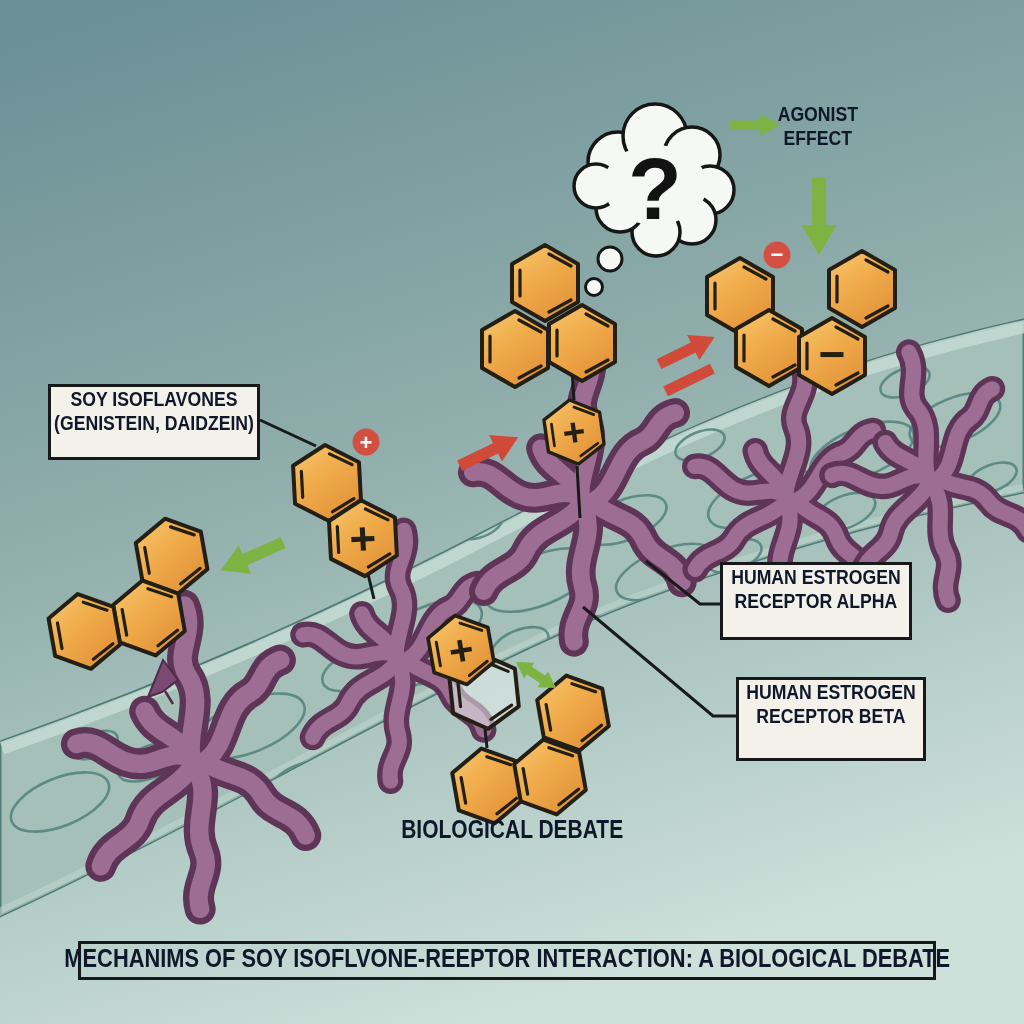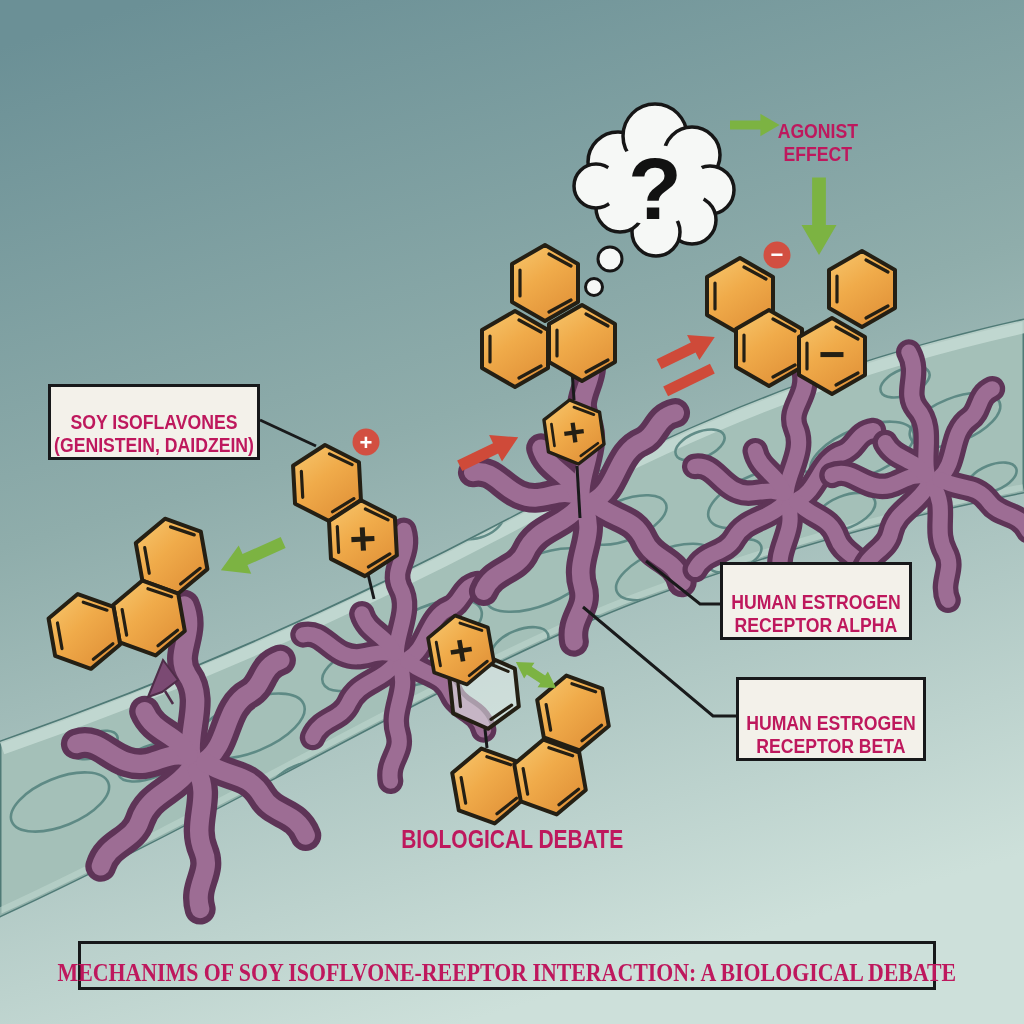--- a/index.html
+++ b/index.html
@@ -1,21 +1,21 @@
 <!DOCTYPE html>
 <html><head>
 <meta charset="utf-8">
 <style>
   html,body { margin:0; padding:0; background:#cde0da; }
   body { width:1024px; height:1024px; overflow:hidden; font-family:"Liberation Sans",sans-serif; }
   .stage { position:relative; width:1024px; height:1024px; }
   .stage > svg { position:absolute; left:0; top:0; }
 
-  .label { position:absolute; display:flex; align-items:flex-end; justify-content:center;
-           color:#be185d; font-weight:700; text-align:center; line-height:1.12; }
+  .label { position:absolute; display:flex; align-items:flex-start; justify-content:center;
+           color:#0f172a; font-weight:700; text-align:center; line-height:1.12; }
   .boxed { background:#f3f1ea; border:3px solid #17181a; box-sizing:border-box; }
   .frame { background:transparent; border:3px solid #17181a; box-sizing:border-box; }
   .cond  { display:inline-block; transform:scaleX(0.84); transform-origin:center; }
   .cond span { display:block; white-space:nowrap; }
 
   .rec-o { stroke:#5e3457; stroke-width:27; fill:none; stroke-linecap:round; stroke-linejoin:round; }
   .rec-f { stroke:#9d6d94; stroke-width:16; fill:none; stroke-linecap:round; stroke-linejoin:round; }
   .hex-orange { fill:url(#gOr); }
   .hex-white  { fill:#e7f1ec; fill-opacity:0.55; }
   .conn { stroke:#191a1b; stroke-width:3; fill:none; }
@@ -250,19 +250,19 @@
       <span>RECEPTOR BETA</span>
     </span>
   </div>
 
   <div class="label" style="left:392px; top:815px; width:240px; height:38px; font-size:25px;">
     <span class="cond">
       <span>BIOLOGICAL DEBATE</span>
     </span>
   </div>
 
-  <div class="label frame" style="left:78px; top:941px; width:858px; height:49px; font-size:26px;font-family:Liberation Serif, serif;">
+  <div class="label frame" style="left:78px; top:941px; width:858px; height:39px; font-size:26px;">
     <span class="cond">
       <span>MECHANIMS OF SOY ISOFLVONE-REEPTOR INTERACTION: A BIOLOGICAL DEBATE</span>
     </span>
   </div>
 
 </div>
 
 </body></html>

